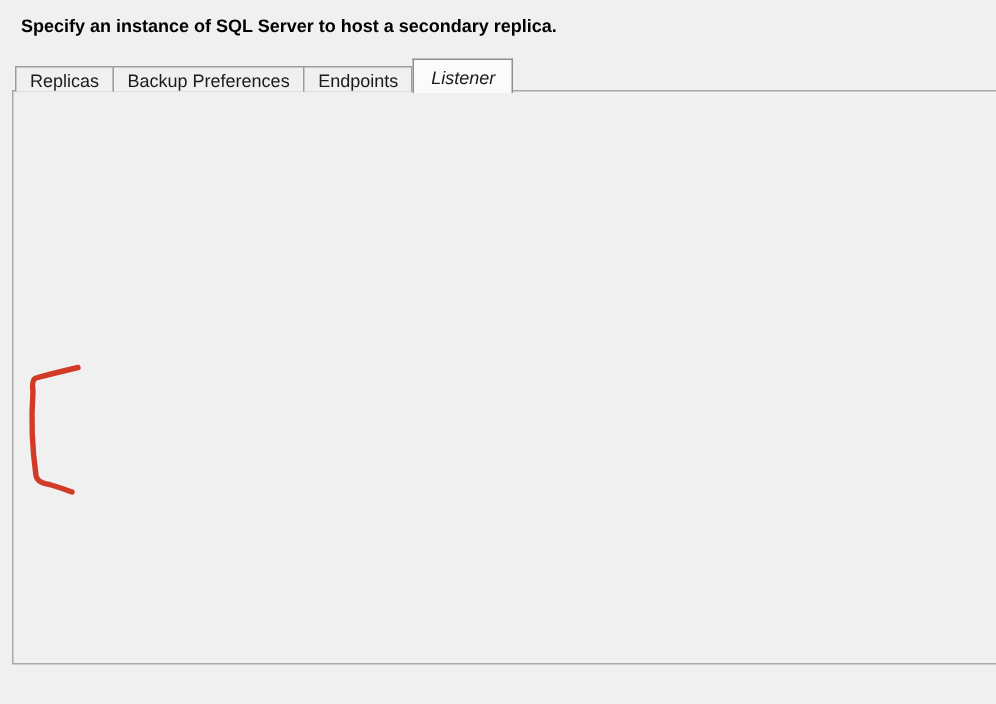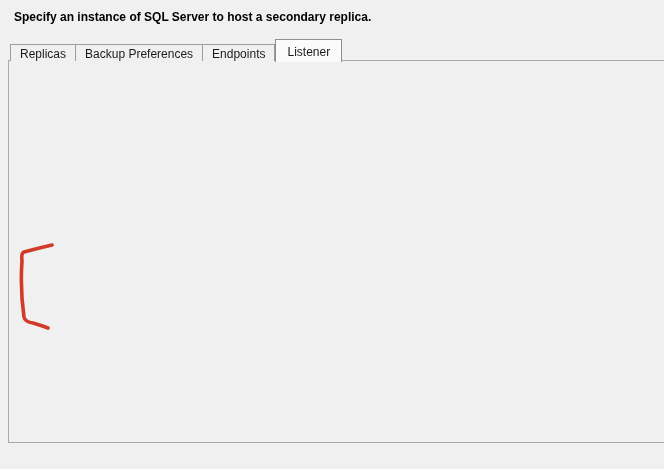--- a/index.html
+++ b/index.html
@@ -27,20 +27,21 @@
     margin-right:-1px;
     color:#1a1a1a;
     white-space:nowrap;
   }
   .tab.active {
     height:23px; padding:2px 11px 0 11px;
     background:#fbfbfb;
     margin-bottom:-1px; margin-left:1px;
     border:1px solid #8f8f8f; border-bottom:none;
     z-index:4;
+    font-style:italic;
   }
 
   
   .panel {
     left:8px; top:60px; width:672px; height:383px;
     border:1px solid #a8a8a8;
     background:#f0f0f0;
     z-index:1;
   }
   

